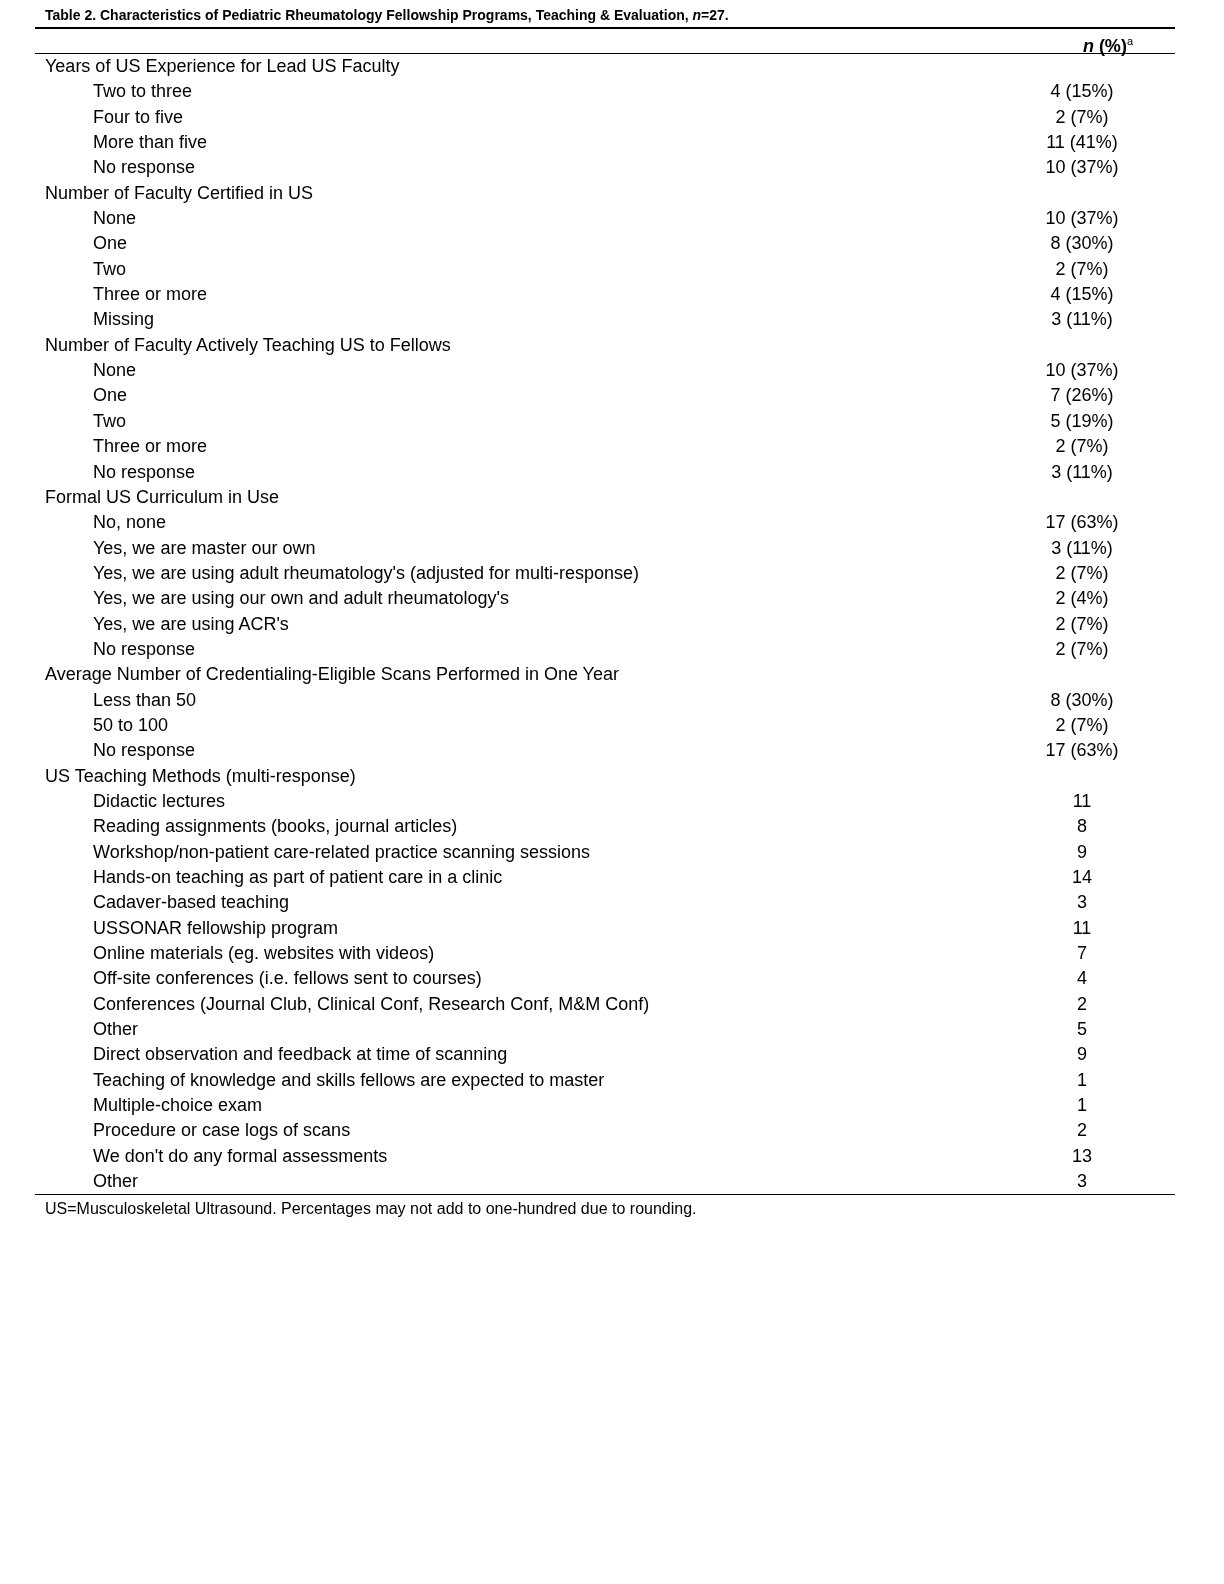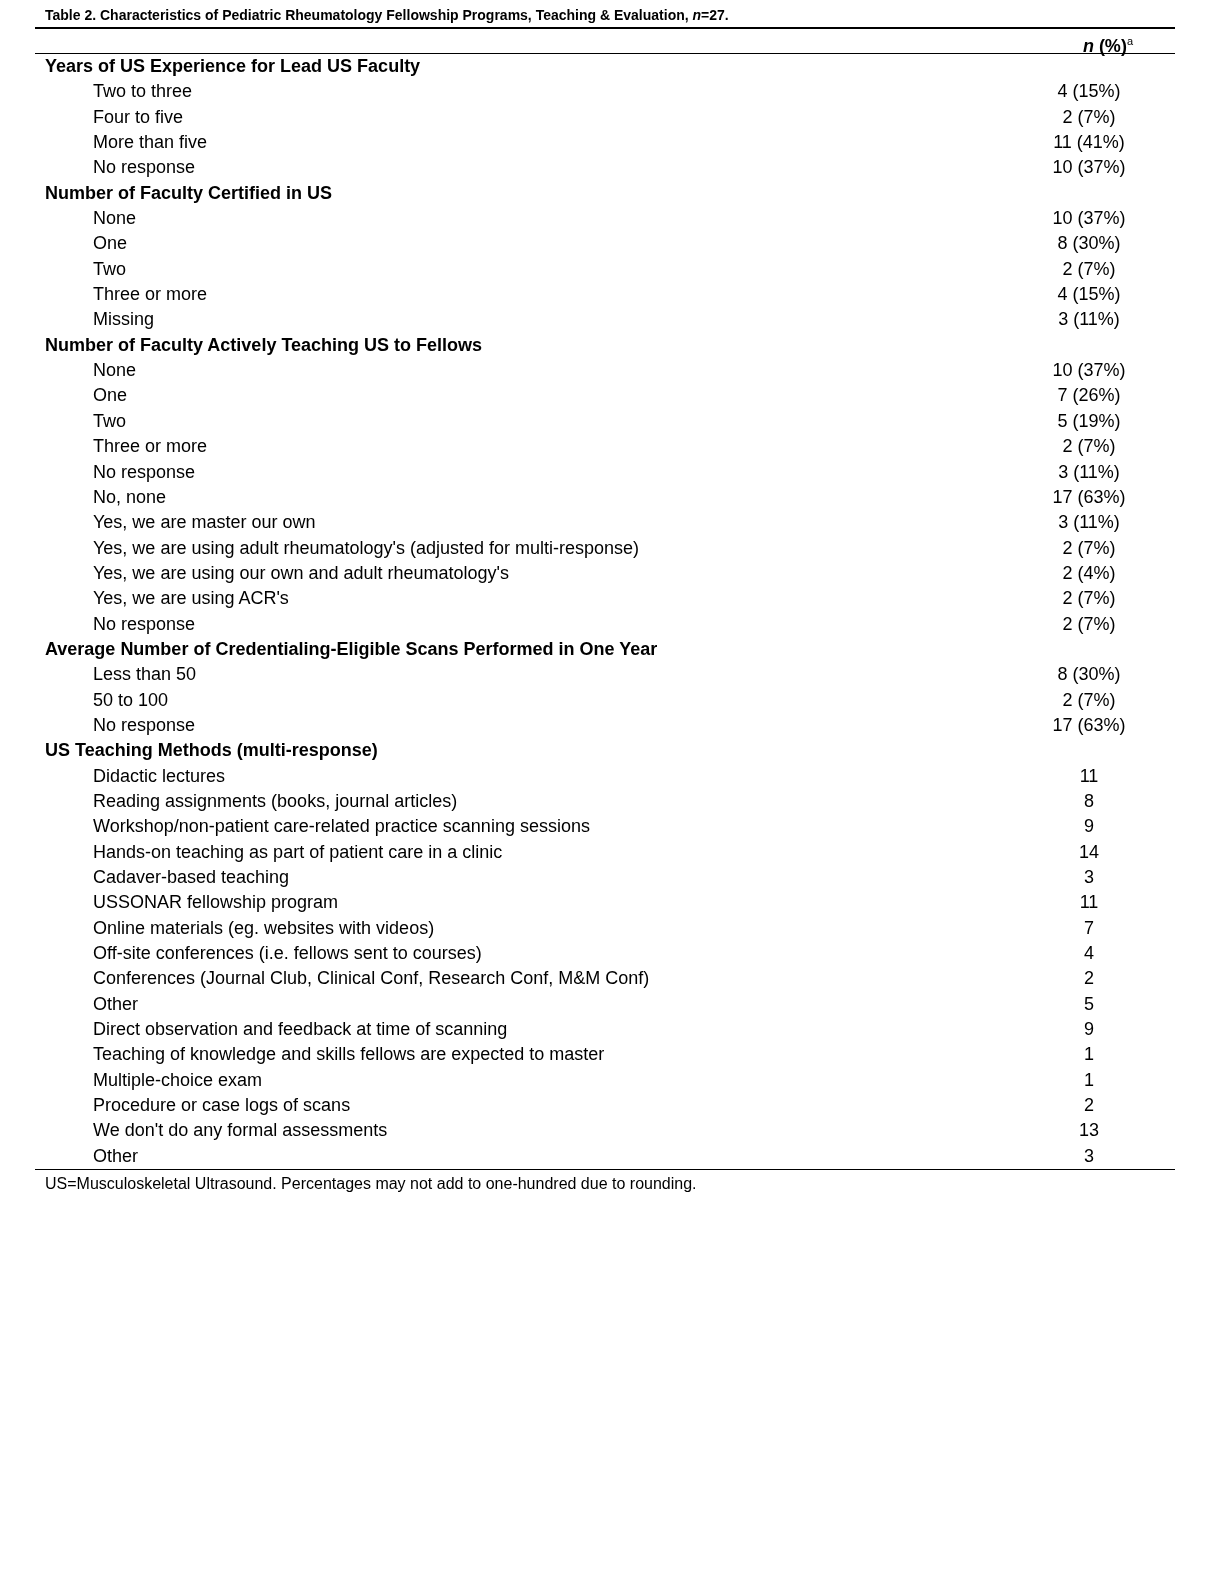--- a/index.html
+++ b/index.html
@@ -7,22 +7,22 @@
   .doc { position: absolute; left: 35px; top: 0; width: 1140px; }
   .title { font-size: 14px; font-weight: bold; padding: 3px 0 0 10px; height: 24px; line-height: 24px; }
   .title i { font-style: italic; }
   .rule-top { border-top: 2px solid #000; }
   .hdr { height: 24px; line-height: 24px; position: relative; border-bottom: 1.5px solid #000; }
   .hdr .col { position: absolute; right: 42px; font-weight: bold; font-size: 18px; }
   .hdr .col i { font-style: italic; }
   .hdr sup { font-size: 11px; font-weight: normal; }
   .row { height: 25.35px; line-height: 25.35px; position: relative; font-size: 18px; }
   .row .lab { position: absolute; left: 58px; }
-  .row.section .lab { left: 10px; font-weight: bold; }
-  .row .val { position: absolute; right: 36px; width: 100px; text-align: center; }
+  .row.section .lab { left: 10px; font-weight: normal; }
+  .row .val { position: absolute; right: 43px; width: 100px; text-align: center; }
   .rule-bottom { border-top: 1.5px solid #000; }
   .foot { font-size: 16px; padding-left: 10px; line-height: 28px; }
 </style>
 </head>
 <body>
 
 <div class="doc">
   <div class="title"><span>Table 2.  Characteristics of Pediatric Rheumatology Fellowship Programs, Teaching &amp; Evaluation, </span><i>n</i><span>=27.</span></div>
   <div class="rule-top"></div>
   <div class="hdr">
@@ -87,20 +87,23 @@
         <span class="val">5 (19%)</span>
       </div>
       <div class="row">
         <span class="lab">Three or more</span>
         <span class="val">2 (7%)</span>
       </div>
       <div class="row">
         <span class="lab">No response</span>
         <span class="val">3 (11%)</span>
       </div>
+      <div class="row section">
+        <span class="lab">Formal US Curriculum in Use</span>
+      </div>
       <div class="row">
         <span class="lab">No, none</span>
         <span class="val">17 (63%)</span>
       </div>
       <div class="row">
         <span class="lab">Yes, we are master our own</span>
         <span class="val">3 (11%)</span>
       </div>
       <div class="row">
         <span class="lab">Yes, we are using adult rheumatology's (adjusted for multi-response)</span>

